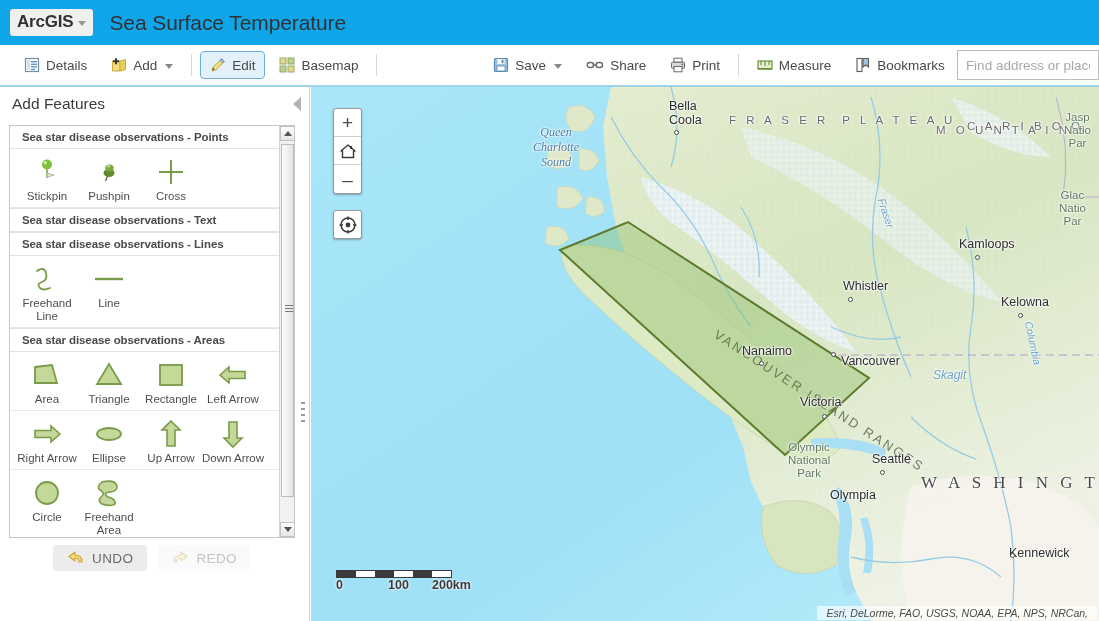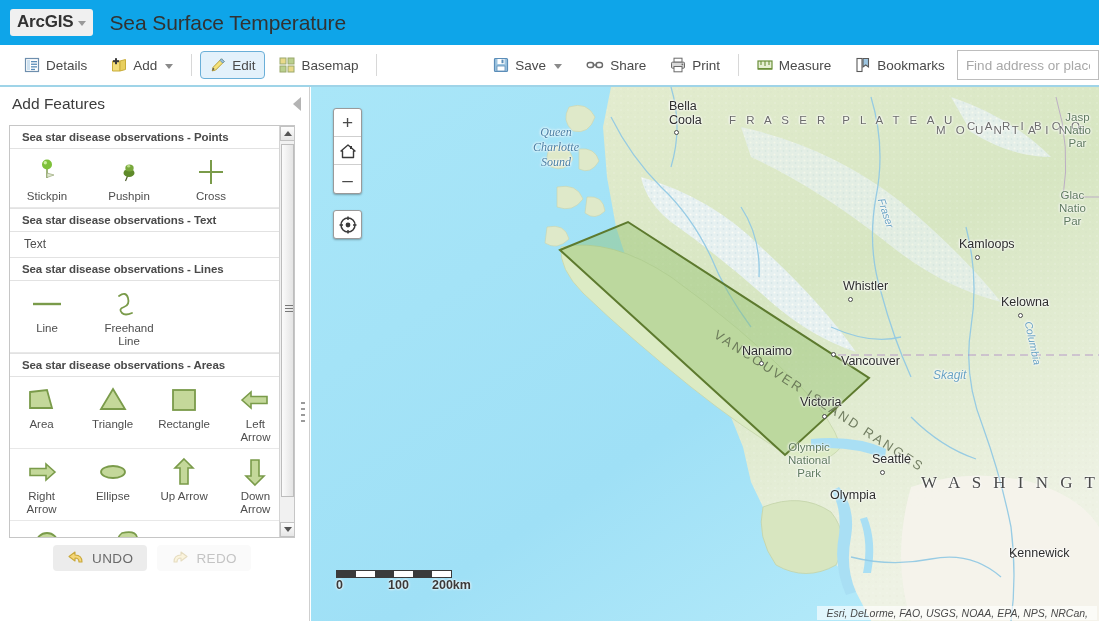--- a/index.html
+++ b/index.html
@@ -107,21 +107,20 @@
     font-size: 11.5px; font-weight: bold; color: #4a4a4a;
     padding: 5px 0 5px 12px;
     border-bottom: 1px solid #e2e2e2;
     border-top: 1px solid #e2e2e2;
     background: #fff; letter-spacing: -0.1px;
   }
   .grp-title.first { border-top: none; }
   .tool-row {
     display: flex; padding: 4px 0 4px 6px;
     border-bottom: 1px solid #e8e8e8;
-    gap: 20px;
   }
   .tool-row.nb { border-bottom: none; }
   .tool {
     width: 62px; display: flex; flex-direction: column;
     align-items: center; cursor: pointer; padding-top: 2px;
   }
   .tool .glyph {
     height: 34px; display: flex; align-items: center; justify-content: center;
   }
   .tool .tlabel {
@@ -433,39 +432,38 @@
                   <line x1="15" y1="3" x2="15" y2="27"></line>
                     <line x1="3" y1="15" x2="27" y2="15"></line>
                 </g>
               </svg>
             </span>
             <span class="tlabel">Cross</span>
           </div>
         </div>
 
         <div class="grp-title">Sea star disease observations - Text</div>
-        <div class="text-tool">Text</div>
 
         <div class="grp-title">Sea star disease observations - Lines</div>
         <div class="tool-row">
           <div class="tool">
             <span class="glyph">
               <svg width="34" height="30" viewBox="0 0 34 30">
-                  <line x1="3" y1="15" x2="31" y2="15" stroke="#7a9b4a" stroke-width="2.4"></line>
-                </svg>
-            </span>
-            <span class="tlabel">Line</span>
-          </div>
-          <div class="tool">
-            <span class="glyph">
-              <svg width="34" height="30" viewBox="0 0 34 30">
                 <path d="M7 7 Q14 2 16 9 Q18 16 12 18 Q6 20 10 24 Q13 27 20 24" fill="none" stroke="#7a9b4a" stroke-width="1.8" stroke-linecap="round"></path>
               </svg>
             </span>
             <span class="tlabel">Freehand Line</span>
+          </div>
+          <div class="tool">
+            <span class="glyph">
+              <svg width="34" height="30" viewBox="0 0 34 30">
+                  <line x1="3" y1="15" x2="31" y2="15" stroke="#7a9b4a" stroke-width="2.4"></line>
+                </svg>
+            </span>
+            <span class="tlabel">Line</span>
           </div>
         </div>
 
         <div class="grp-title">Sea star disease observations - Areas</div>
 
         <div class="tool-row">
           <div class="tool">
             <span class="glyph">
               <svg width="34" height="30" viewBox="0 0 34 30">
                   <path d="M5 7 L22 5 L27 23 L5 23 Z" fill="#c4d89a" stroke="#7a9b4a" stroke-width="1.8"></path>

